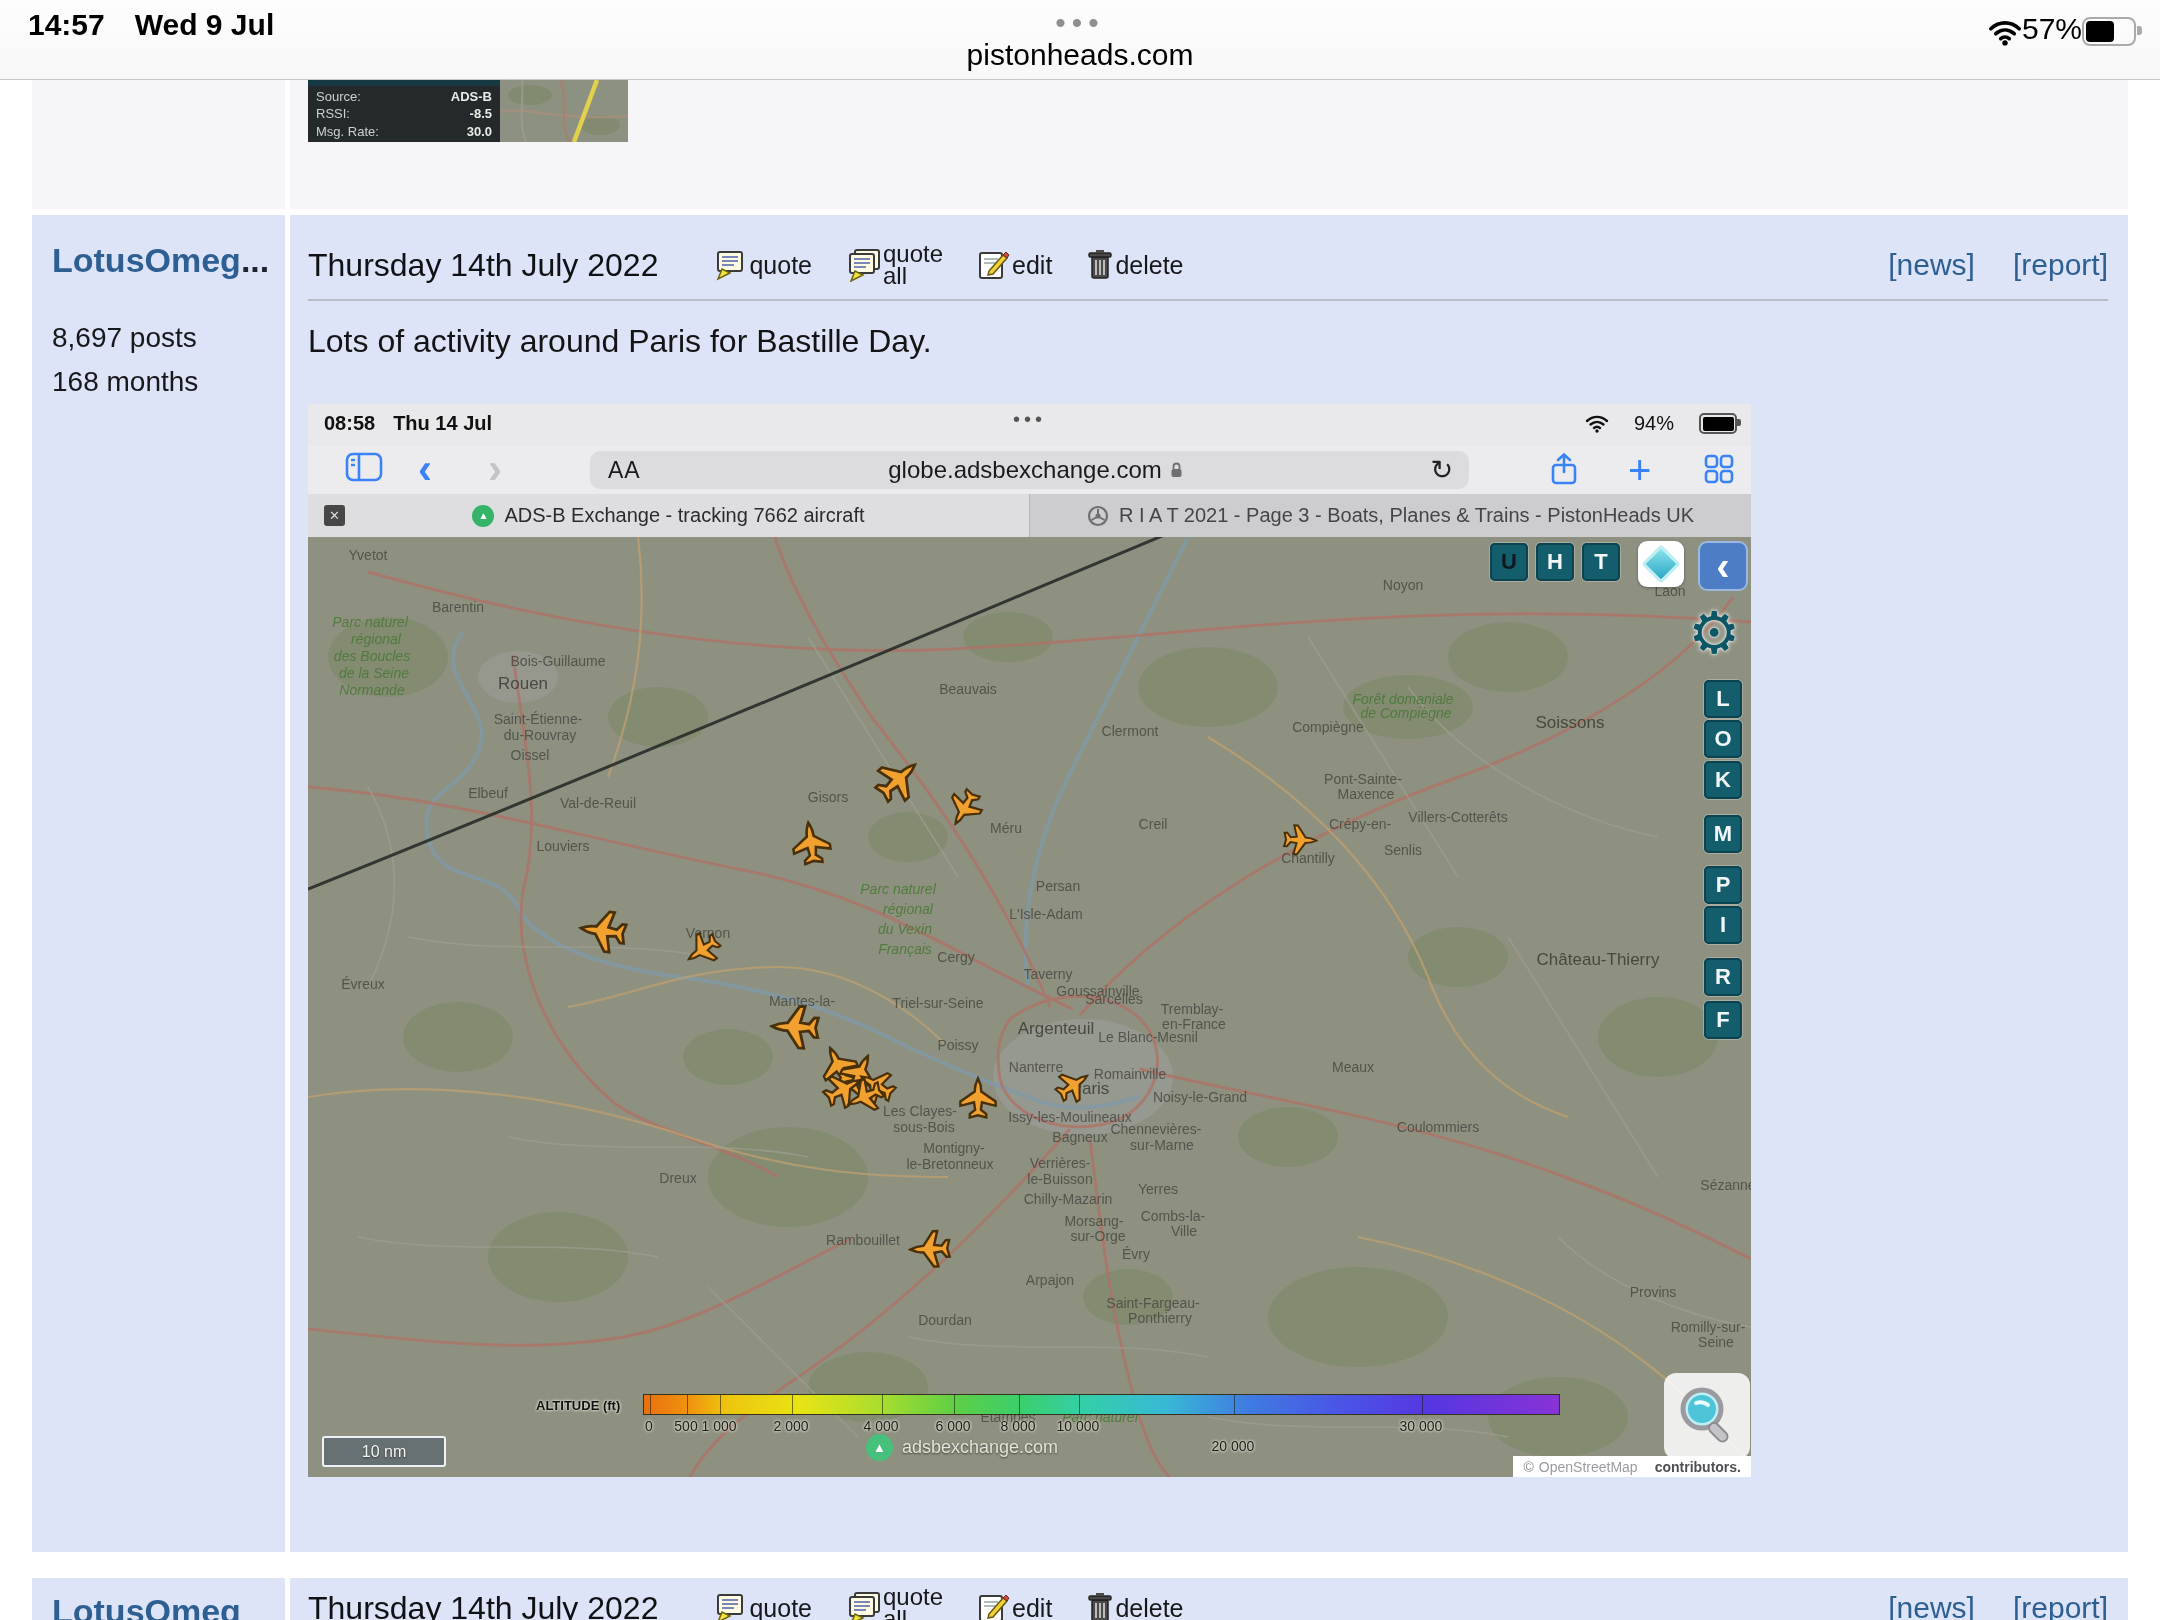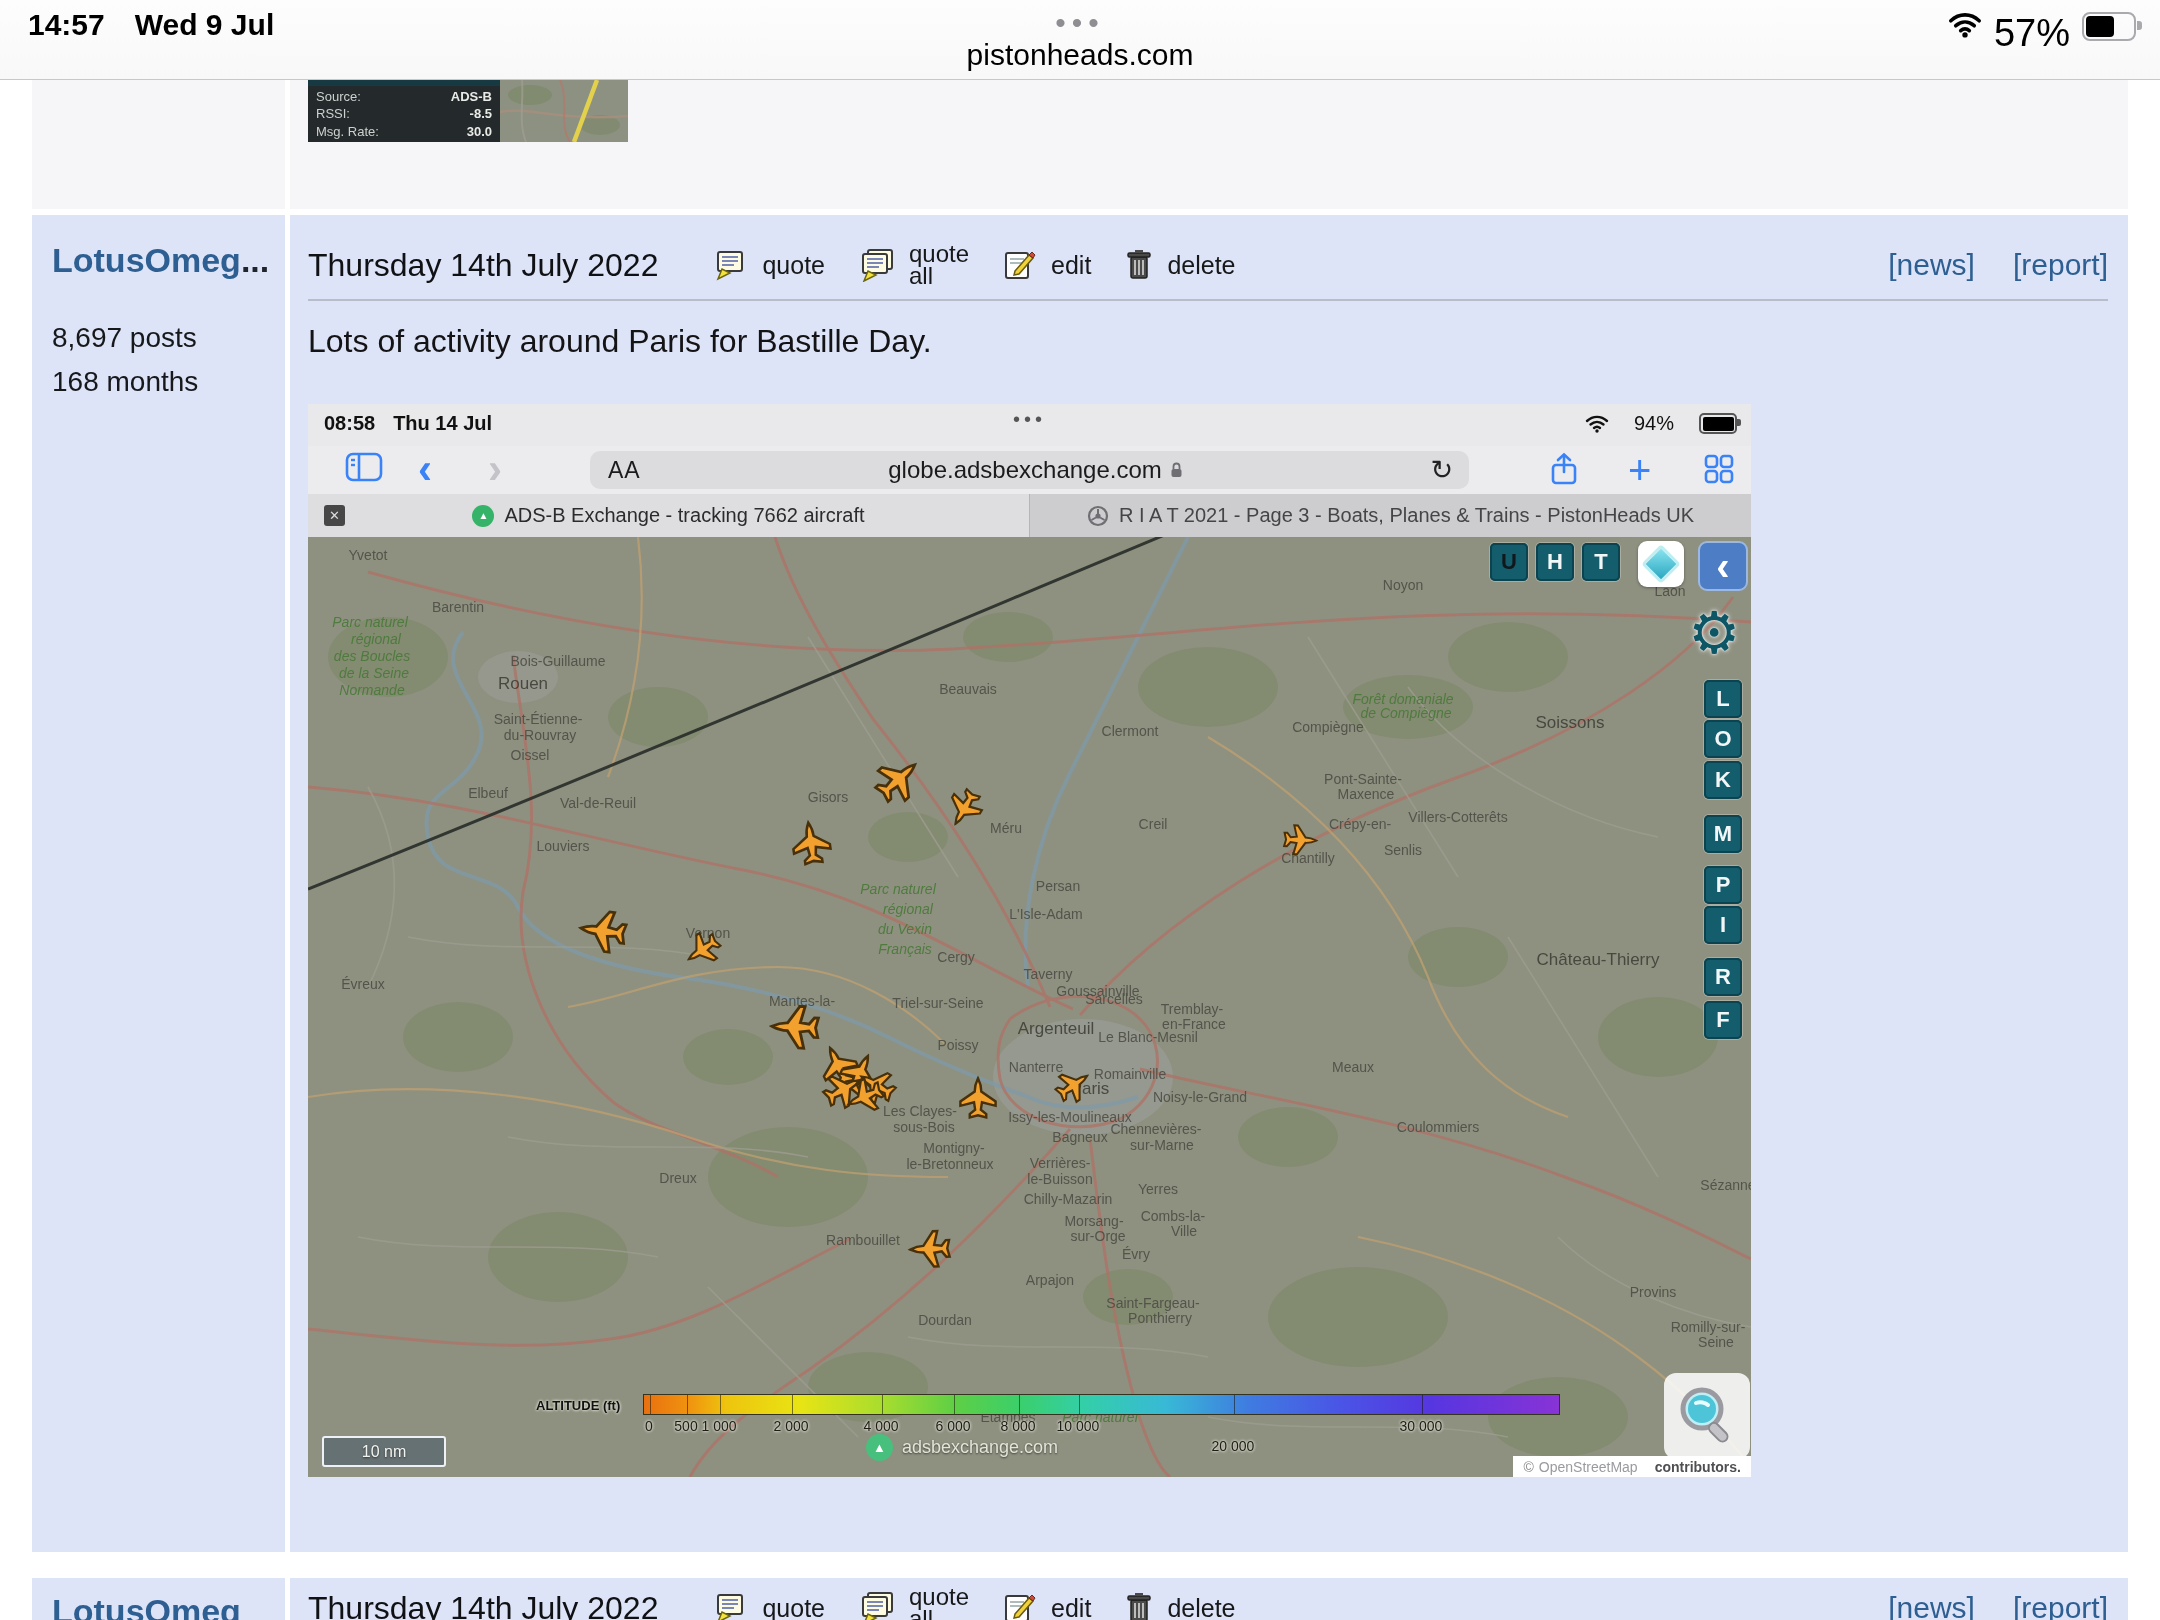--- a/index.html
+++ b/index.html
@@ -4,21 +4,21 @@
 <style>
   html,body{margin:0;padding:0;}
   body{width:2160px;height:1620px;overflow:hidden;position:relative;background:#fff;
        font-family:"Liberation Sans","DejaVu Sans",sans-serif;color:#1c1c1e;}
   
   .topbar{position:relative;height:79px;background:linear-gradient(#fdfdfd,#f8f8f9);border-bottom:1px solid #c8c8cc;}
   .tb-left{position:absolute;left:28px;top:8px;display:flex;gap:30px;font-size:30px;font-weight:600;color:#000;}
   .tb-left .date{font-weight:600;}
   .tb-dots{position:absolute;left:50%;top:6px;transform:translateX(-50%);color:#8e8e93;font-size:30px;letter-spacing:6px;}
   .tb-site{position:absolute;left:50%;top:38px;transform:translateX(-50%);font-size:30px;color:#000;}
-  .tb-right{position:absolute;right:24px;top:12px;display:flex;align-items:flex-start;gap:12px;font-size:38px;color:#000;}
+  .tb-right{position:absolute;right:24px;top:12px;display:flex;align-items:flex-end;font-size:30px;color:#000;}
   .batt{width:50px;height:25px;border:2.5px solid #a9a9ae;border-radius:8px;position:relative;}
   .batt:after{content:"";position:absolute;right:-8px;top:7px;width:5px;height:9px;background:#a9a9ae;border-radius:0 3px 3px 0;}
   .batt .fill{position:absolute;left:2px;top:2px;bottom:2px;background:#000;border-radius:4px;}
   
   .row{display:flex;gap:5px;margin:0 32px;}
   .cell-side{width:253px;flex:0 0 253px;}
   .cell-main{flex:1;min-width:0;}
   .rowA .cell-side,.rowA .cell-main{background:#f6f6f8;}
   .rowB .cell-side,.rowB .cell-main,.rowC .cell-side,.rowC .cell-main{background:#dee4f7;}
   .vgap6{height:6px;} .vgap26{height:26px;}
@@ -32,21 +32,21 @@
   .frag-map{flex:1;position:relative;}
   
   .sideinfo{padding:26px 0 0 20px;}
   .uname{font-size:34px;font-weight:bold;color:#2e5f92;}
   .uname .dots{color:#20242c;}
   .uposts{font-size:28px;margin-top:42px;color:#17181c;}
   .umonths{font-size:28px;margin-top:12px;color:#17181c;}
   .phead{display:flex;align-items:center;padding:28px 20px 0 18px;}
   .pdate{font-size:32px;color:#101114;}
   .actions{display:flex;align-items:center;gap:34px;margin-left:56px;}
-  .act{display:flex;align-items:center;gap:14px;font-size:25px;color:#17181a;}
+  .act{display:flex;align-items:center;gap:1px;font-size:25px;color:#17181a;}
   .act .two{line-height:0.92;font-size:24px;}
   .plinks{margin-left:auto;display:flex;gap:38px;font-size:30px;color:#2e5f92;}
   .pdivider{height:2px;background:#b9bdc9;margin:12px 20px 0 18px;}
   .pbody{font-size:32px;margin:22px 0 0 18px;color:#141416;}
   
   .shot{position:relative;width:1443px;height:1073px;margin:44px 0 0 18px;background:#e8e8ea;overflow:hidden;}
   .shot-status{position:relative;height:42px;background:#e9e9eb;}
   .ss-left{position:absolute;left:16px;top:8px;display:flex;gap:18px;font-size:20px;font-weight:600;color:#111;}
   .ss-dots{position:absolute;left:50%;top:4px;transform:translateX(-50%);font-size:20px;letter-spacing:4px;color:#555;}
   .ss-right{position:absolute;right:14px;top:8px;display:flex;align-items:center;gap:25px;font-size:20px;color:#111;}

